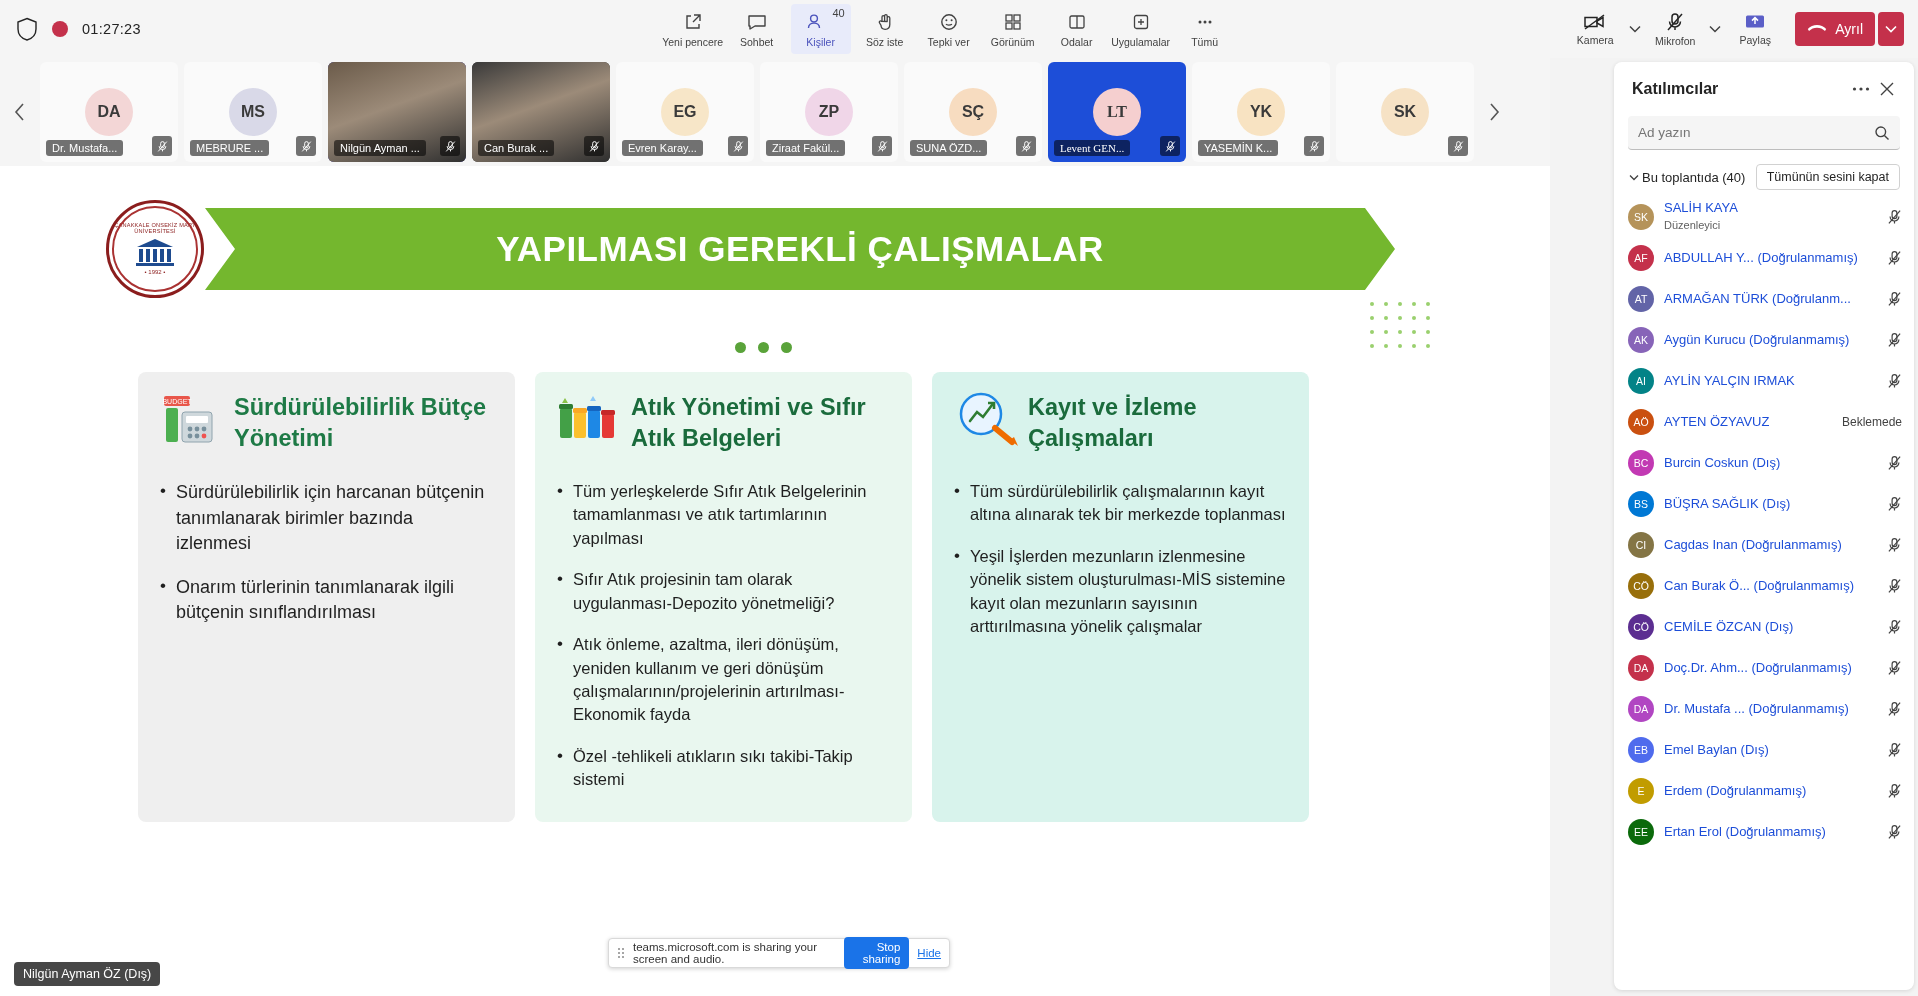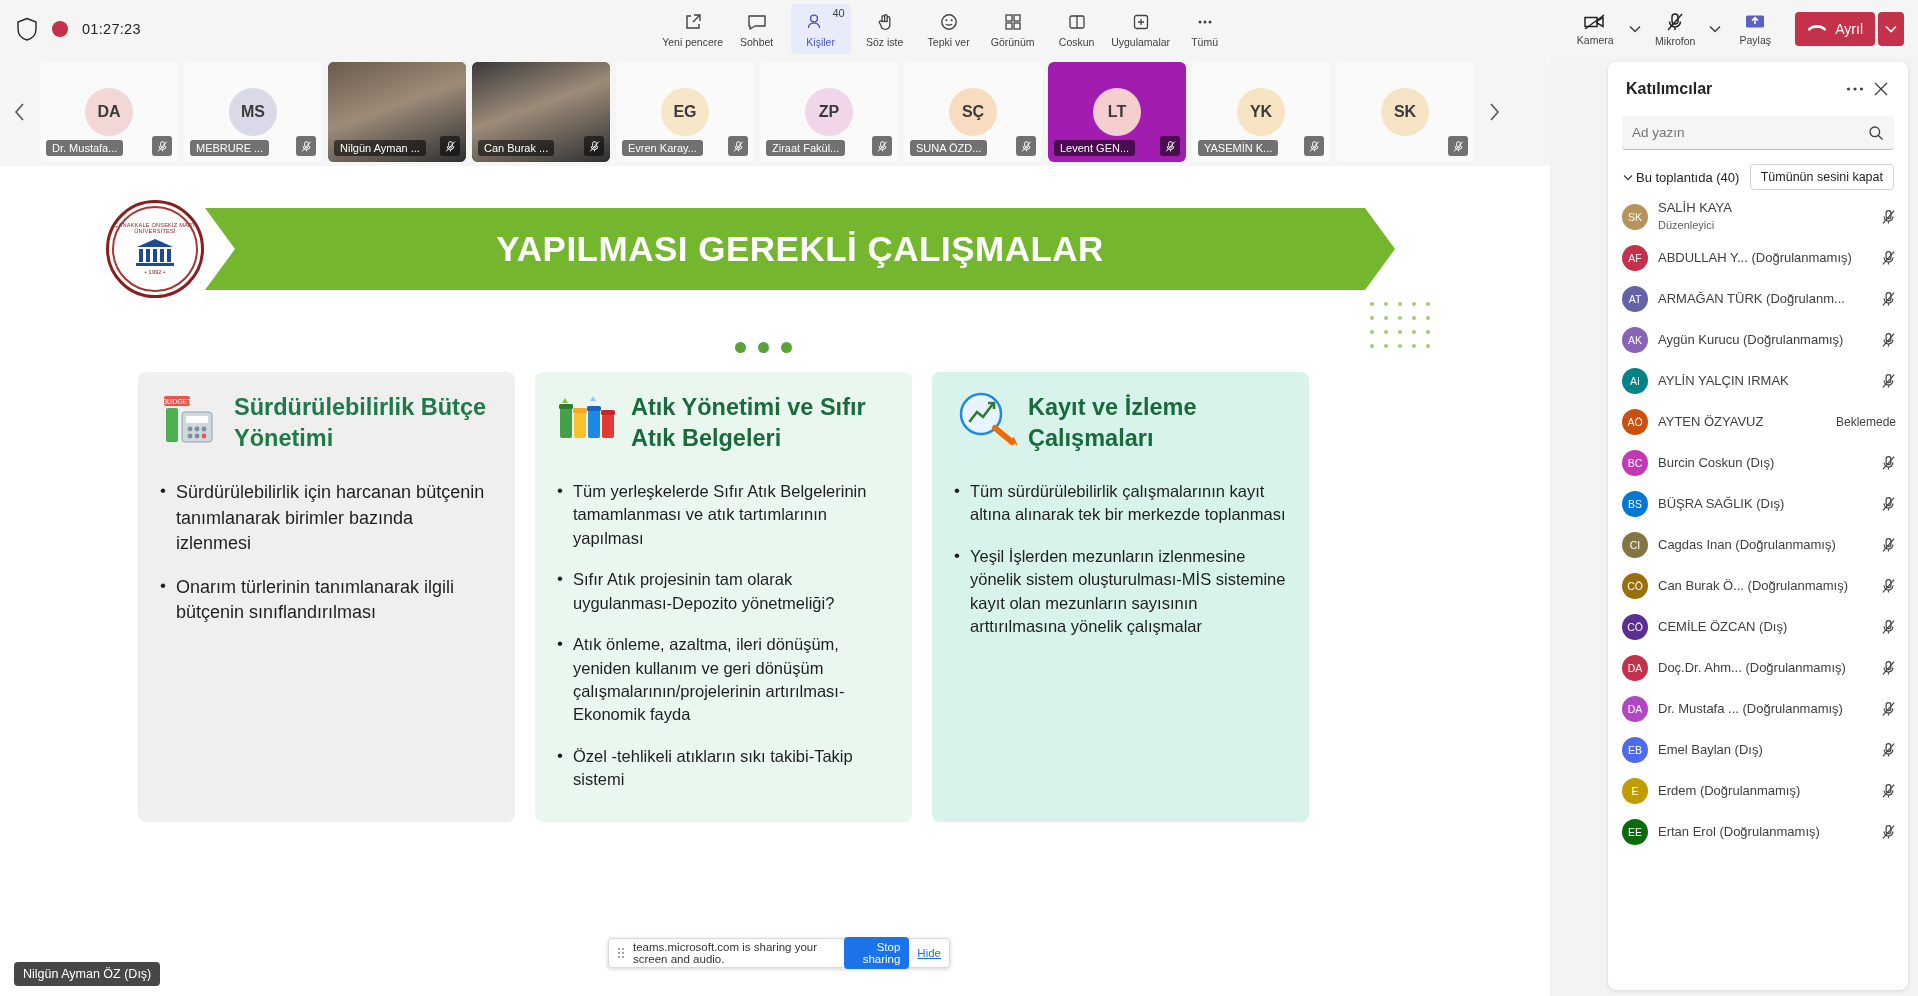--- a/index.html
+++ b/index.html
@@ -137,21 +137,21 @@
   }
   .sharebar .hide { color: #1a73e8; font-size: 11.5px; text-decoration: underline; }
 
   .name-toast {
     position: absolute; left: 14px; bottom: 10px; background: rgba(0,0,0,.72);
     color: #fff; font-size: 12.5px; padding: 5px 9px; border-radius: 4px; margin-top: 11px;
   }
 
   
   .panel {
-    position: absolute; top: 62px; right: 10px; width: 300px; height: 928px;
+    position: absolute; top: 62px; right: 4px; width: 300px; height: 928px;
     background: #fff; border-radius: 8px; box-shadow: 0 1px 4px rgba(0,0,0,.12);
     padding: 0 0 0 0; overflow: hidden;
   }
   .panel-head { display: flex; align-items: center; padding: 14px 14px 8px 18px; }
   .panel-title { font-size: 16px; font-weight: 600; color: #242424; }
   .panel-head .sp { flex: 1; }
   .panel-ic { width: 26px; height: 26px; display: flex; align-items: center; justify-content: center; color: #424242; }
   .search-wrap { padding: 6px 14px 4px 14px; }
   .search-box {
     height: 34px; border-radius: 4px; background: #f5f5f5; border-bottom: 1px solid #bdbdbd;
@@ -162,21 +162,21 @@
     color: #242424; font-family: "Liberation Sans", sans-serif;
   }
   .meet-row { display: flex; align-items: center; padding: 10px 14px 6px 12px; }
   .meet-label { font-size: 13px; color: #242424; }
   .mute-all { margin-left: auto; font-size: 12.5px; color: #242424; border: 1px solid #d1d1d1;
     border-radius: 4px; padding: 5px 10px; background: #fff; }
   .plist { height: 772px; overflow: hidden; }
   .prow { display: flex; align-items: center; gap: 10px; padding: 6px 12px 6px 14px; height: 41px; }
   .pav { width: 26px; height: 26px; border-radius: 50%; flex: 0 0 26px;
     display: flex; align-items: center; justify-content: center; font-size: 10.5px; color: #fff; }
-  .pname { font-size: 13px; color: #404040; white-space: nowrap; overflow: hidden; text-overflow: ellipsis; }
+  .pname { font-size: 13px; color: #1d4ed8; white-space: nowrap; overflow: hidden; text-overflow: ellipsis; }
   .psub { font-size: 11px; color: #616161; }
   .pright { margin-left: auto; display: flex; align-items: center; gap: 8px; }
   .pstatus { font-size: 12px; color: #424242; }
   svg { display: block; }
 </style>
 </head>
 <body>
 
 <div class="topbar">
   <div class="topbar-left">
@@ -254,21 +254,21 @@
       <span class="lb">Görünüm</span>
     </div>
 
     <div class="tb-item">
       <span class="ic">
         <svg width="18" height="18" viewBox="0 0 18 18">
             <rect x="2" y="3" width="14" height="12" rx="1.5" fill="none" stroke="#424242" stroke-width="1.3"></rect>
             <path d="M9 3v12" stroke="#424242" stroke-width="1.3"></path>
           </svg>
       </span>
-      <span class="lb">Coskun</span>
+      <span class="lb">Odalar</span>
     </div>
 
     <div class="tb-item">
       <span class="ic">
         <svg width="18" height="18" viewBox="0 0 18 18">
             <rect x="2.5" y="2.5" width="13" height="13" rx="2" fill="none" stroke="#424242" stroke-width="1.3"></rect>
             <path d="M9 6v6M6 9h6" stroke="#424242" stroke-width="1.3"></path>
           </svg>
       </span>
       <span class="lb">Uygulamalar</span>
@@ -419,21 +419,21 @@
         <div class="avatar-circle" style="background:#f7dcc0">SÇ</div>
         <div class="tile-name">SUNA ÖZD...</div>
         <div class="tile-mic">
           <svg width="11" height="13" viewBox="0 0 18 20">
             <rect x="6" y="2" width="6" height="10" rx="3" fill="none" stroke="#fff" stroke-width="1.6"></rect>
             <path d="M3.5 9.5a5.5 5.5 0 0 0 11 0M9 15v3" fill="none" stroke="#fff" stroke-width="1.6"></path>
             <path d="M2 18 16 2" stroke="#fff" stroke-width="1.6"></path>
           </svg>
         </div>
       </div>
-      <div class="tile" style="background: #a21caf;">
+      <div class="tile" style="background: #1d4ed8; font-family: Liberation Serif, serif;">
         <div class="avatar-circle" style="background:#f5cfcf">LT</div>
         <div class="tile-name">Levent GEN...</div>
         <div class="tile-mic">
           <svg width="11" height="13" viewBox="0 0 18 20">
             <rect x="6" y="2" width="6" height="10" rx="3" fill="none" stroke="#fff" stroke-width="1.6"></rect>
             <path d="M3.5 9.5a5.5 5.5 0 0 0 11 0M9 15v3" fill="none" stroke="#fff" stroke-width="1.6"></path>
             <path d="M2 18 16 2" stroke="#fff" stroke-width="1.6"></path>
           </svg>
         </div>
       </div>

